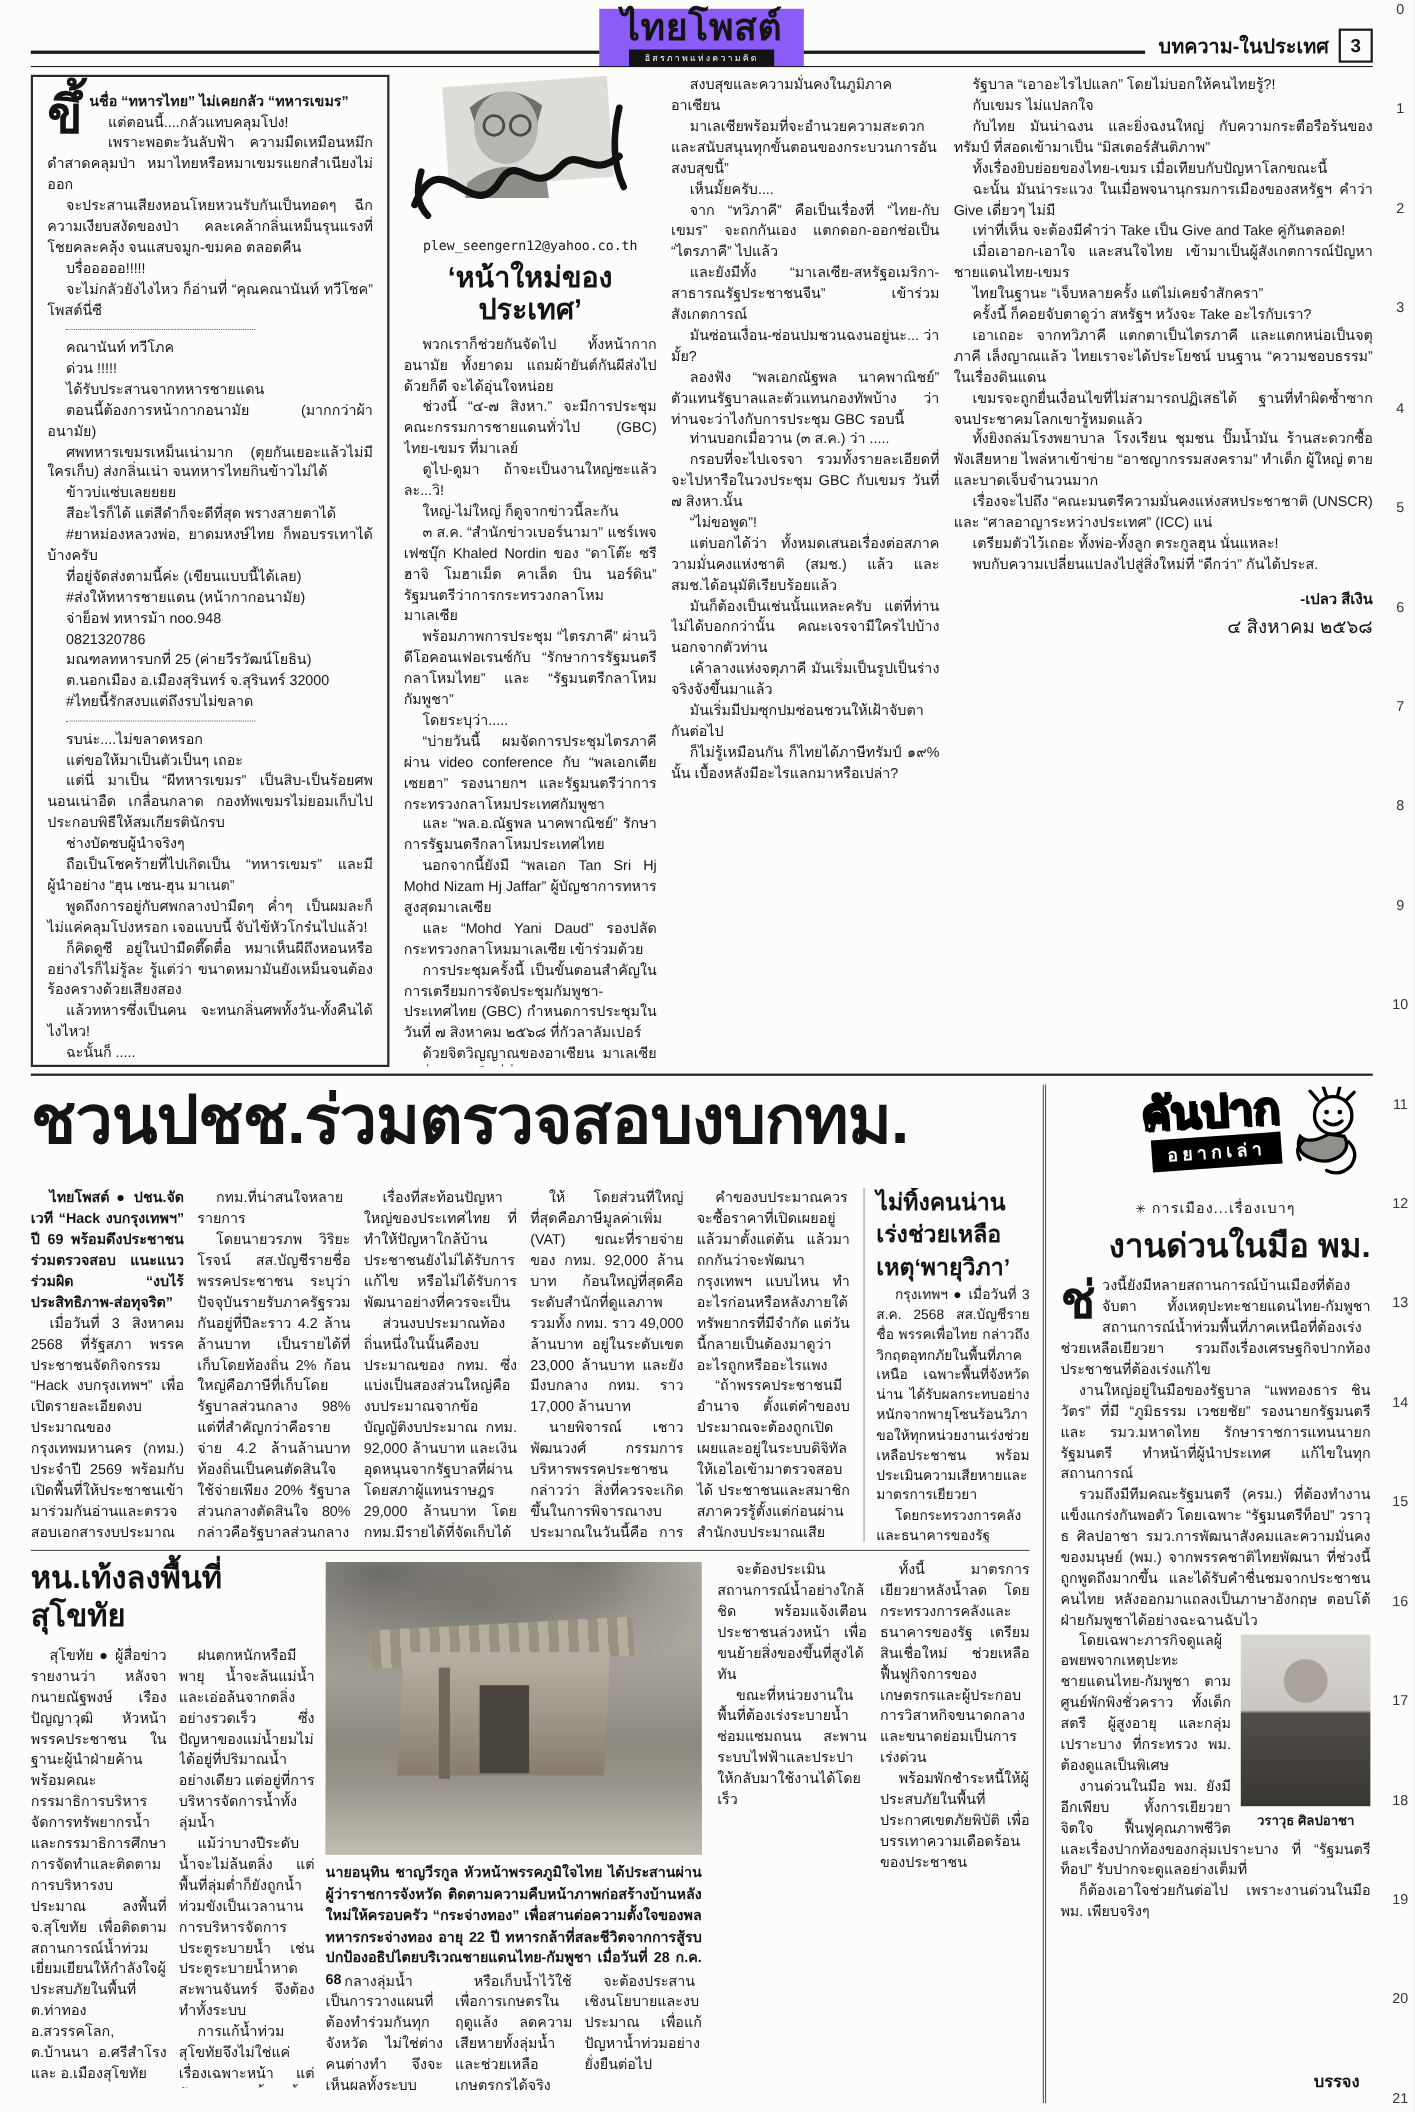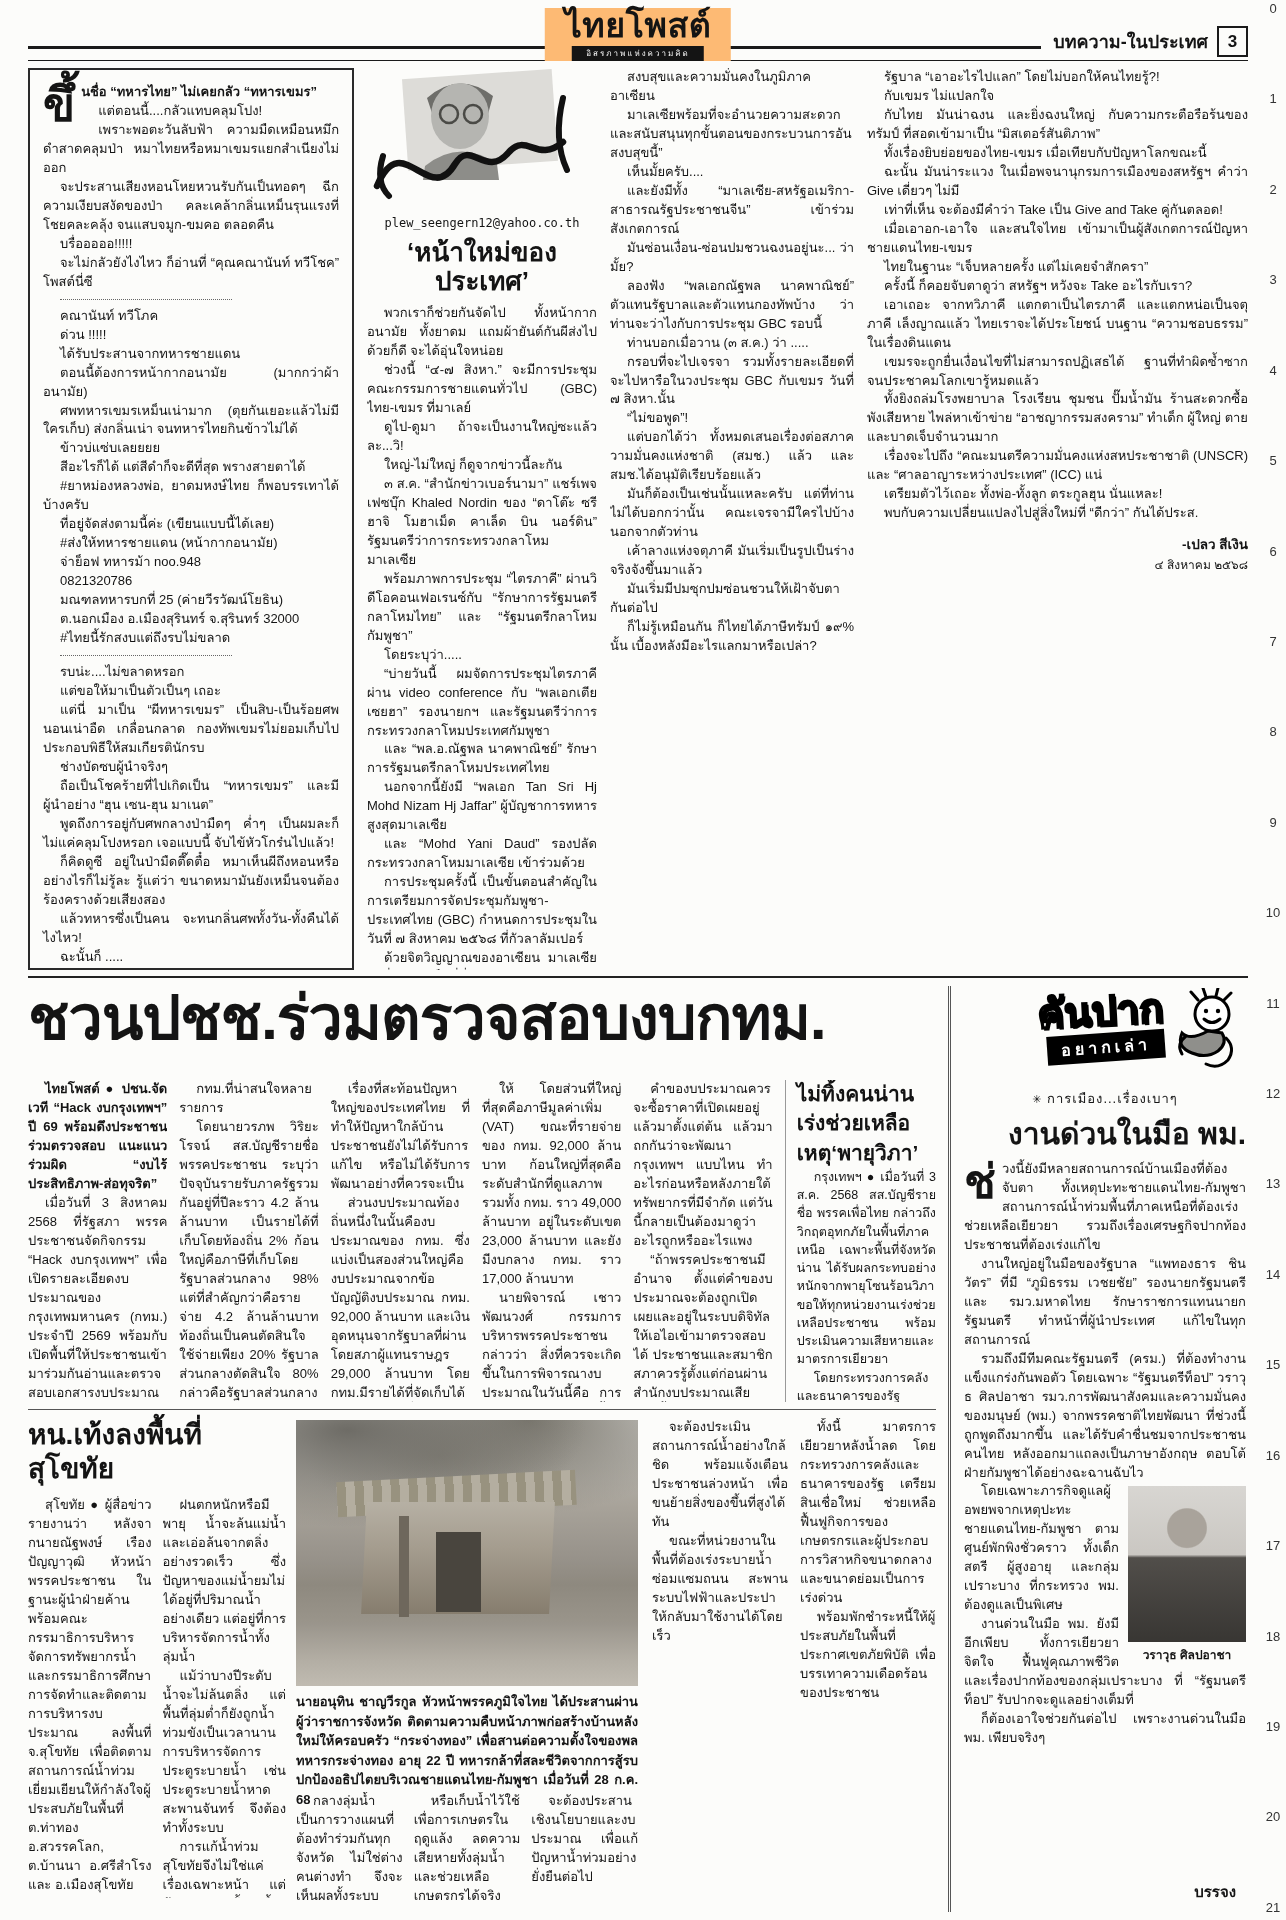--- a/index.html
+++ b/index.html
@@ -8,21 +8,21 @@
   
   .ruler{position:absolute;right:1px;top:2px;width:24px;height:1912px;display:flex;
          flex-direction:column;justify-content:space-between;align-items:center;
          font-size:13px;color:#333;}
   .ruler span{display:block;line-height:1;}
   
   .header{position:absolute;left:28px;top:8px;width:1220px;height:56px;}
   .header-rule1{position:absolute;left:0;right:0;top:38px;border-top:3px solid #1a1a1a;}
   .header-rule2{position:absolute;left:0;right:0;top:52px;border-top:1px solid #1a1a1a;}
   .masthead{position:absolute;left:50%;transform:translateX(-50%);top:0;text-align:center;
-            background:#fdba74;padding:0 20px;z-index:2;}
+            background:#8b5cf6;padding:0 20px;z-index:2;}
   .masthead-title{font-size:34px;font-weight:900;letter-spacing:.5px;line-height:1;}
   .masthead-tagline{display:inline-block;background:#141414;color:#fff;font-size:8px;
                     letter-spacing:2px;padding:1px 14px;margin-top:1px;}
   .section-label{position:absolute;right:0;top:18px;display:flex;align-items:center;gap:9px;
                  background:#fcfcfa;padding-left:12px;z-index:2;font-size:18px;font-weight:bold;}
   .page-num-box{border:2px solid #1a1a1a;width:27px;height:27px;display:flex;align-items:center;
                 justify-content:center;font-size:17px;font-weight:bold;}
   
   p.art{margin:0;font-size:13px;line-height:1.46;text-align:justify;text-indent:17px;}
   .divider{border-top:1px dotted #666;width:58%;margin:7px 0 7px 17px;}
@@ -30,21 +30,21 @@
   
   .opinion{position:absolute;left:28px;top:68px;width:1220px;height:902px;display:flex;gap:13px;}
   .op-col1{width:296px;border:2px solid #2a2a2a;padding:13px 13px;overflow:hidden;flex:none;}
   .op-col2{width:230px;overflow:hidden;flex:none;}
   .op-col3{width:244px;overflow:hidden;flex:none;}
   .op-col4{flex:1;overflow:hidden;}
   .plew-graphic{height:148px;position:relative;}
   .plew-email{font-family:"DejaVu Sans Mono",monospace;font-size:12px;text-align:center;margin:0 0 8px;}
   .op-headline{font-size:26px;font-weight:900;text-align:center;margin:2px 0 9px;line-height:1.1;}
   .signoff{text-align:right;font-weight:bold;margin-top:10px;font-size:13.5px;}
-  .signdate{text-align:right;font-size:12px;}
+  .signdate{text-align:right;font-size:17px;}
   
   .rule-mid{position:absolute;left:28px;top:976px;width:1220px;border-top:2px solid #222;}
   .rule-budget-bottom{position:absolute;left:28px;top:1409px;width:908px;border-top:1px solid #555;}
   
   .big-headline{position:absolute;left:28px;top:986px;width:912px;height:82px;overflow:hidden;
                 font-size:61px;font-weight:900;line-height:1.05;letter-spacing:-1px;white-space:nowrap;}
   .budget-row{position:absolute;left:28px;top:1080px;width:908px;height:322px;display:flex;gap:12px;}
   .b-col{flex:1;overflow:hidden;}
   .lede{font-weight:bold;text-indent:0;}
   .nan-col{border-left:1px solid #999;padding-left:11px;}
@@ -205,20 +205,21 @@
           <p class="art">และ “Mohd Yani Daud” รองปลัดกระทรวงกลาโหมมาเลเซีย เข้าร่วมด้วย</p>
           <p class="art">การประชุมครั้งนี้ เป็นขั้นตอนสำคัญในการเตรียมการจัดประชุมกัมพูชา-ประเทศไทย (GBC) กำหนดการประชุมในวันที่ ๗ สิงหาคม ๒๕๖๘ ที่กัวลาลัมเปอร์</p>
           <p class="art">ด้วยจิตวิญญาณของอาเซียน มาเลเซียมุ่งมั่นอย่างเต็มที่ที่จะสนับสนุนกระบวนการที่นำอาเซียนไปสู่ความสงบเรียบร้อย สอดคล้องกับค่านิยมของภูมิภาคที่มีร่วมกันของเรา</p>
         </div>
     </div>
     <div class="op-col3">
       <div>
           <p class="art">สงบสุขและความมั่นคงในภูมิภาคอาเซียน</p>
           <p class="art">มาเลเซียพร้อมที่จะอำนวยความสะดวกและสนับสนุนทุกขั้นตอนของกระบวนการอันสงบสุขนี้”</p>
           <p class="art">เห็นมั้ยครับ....</p>
+          <p class="art">จาก “ทวิภาคี” คือเป็นเรื่องที่ “ไทย-กับเขมร” จะถกกันเอง แตกดอก-ออกช่อเป็น “ไตรภาคี” ไปแล้ว</p>
           <p class="art">และยังมีทั้ง “มาเลเซีย-สหรัฐอเมริกา-สาธารณรัฐประชาชนจีน” เข้าร่วมสังเกตการณ์</p>
           <p class="art">มันซ่อนเงื่อน-ซ่อนปมชวนฉงนอยู่นะ... ว่ามั้ย?</p>
           <p class="art">ลองฟัง “พลเอกณัฐพล นาคพาณิชย์” ตัวแทนรัฐบาลและตัวแทนกองทัพบ้าง ว่าท่านจะว่าไงกับการประชุม GBC รอบนี้</p>
           <p class="art">ท่านบอกเมื่อวาน (๓ ส.ค.) ว่า .....</p>
           <p class="art">กรอบที่จะไปเจรจา รวมทั้งรายละเอียดที่จะไปหารือในวงประชุม GBC กับเขมร วันที่ ๗ สิงหา.นั้น</p>
           <p class="art">“ไม่ขอพูด”!</p>
           <p class="art">แต่บอกได้ว่า ทั้งหมดเสนอเรื่องต่อสภาความมั่นคงแห่งชาติ (สมช.) แล้ว และ สมช.ได้อนุมัติเรียบร้อยแล้ว</p>
           <p class="art">มันก็ต้องเป็นเช่นนั้นแหละครับ แต่ที่ท่านไม่ได้บอกกว่านั้น คณะเจรจามีใครไปบ้างนอกจากตัวท่าน</p>
           <p class="art">เค้าลางแห่งจตุภาคี มันเริ่มเป็นรูปเป็นร่างจริงจังขึ้นมาแล้ว</p>
           <p class="art">มันเริ่มมีปมซุกปมซ่อนชวนให้เฝ้าจับตากันต่อไป</p>

